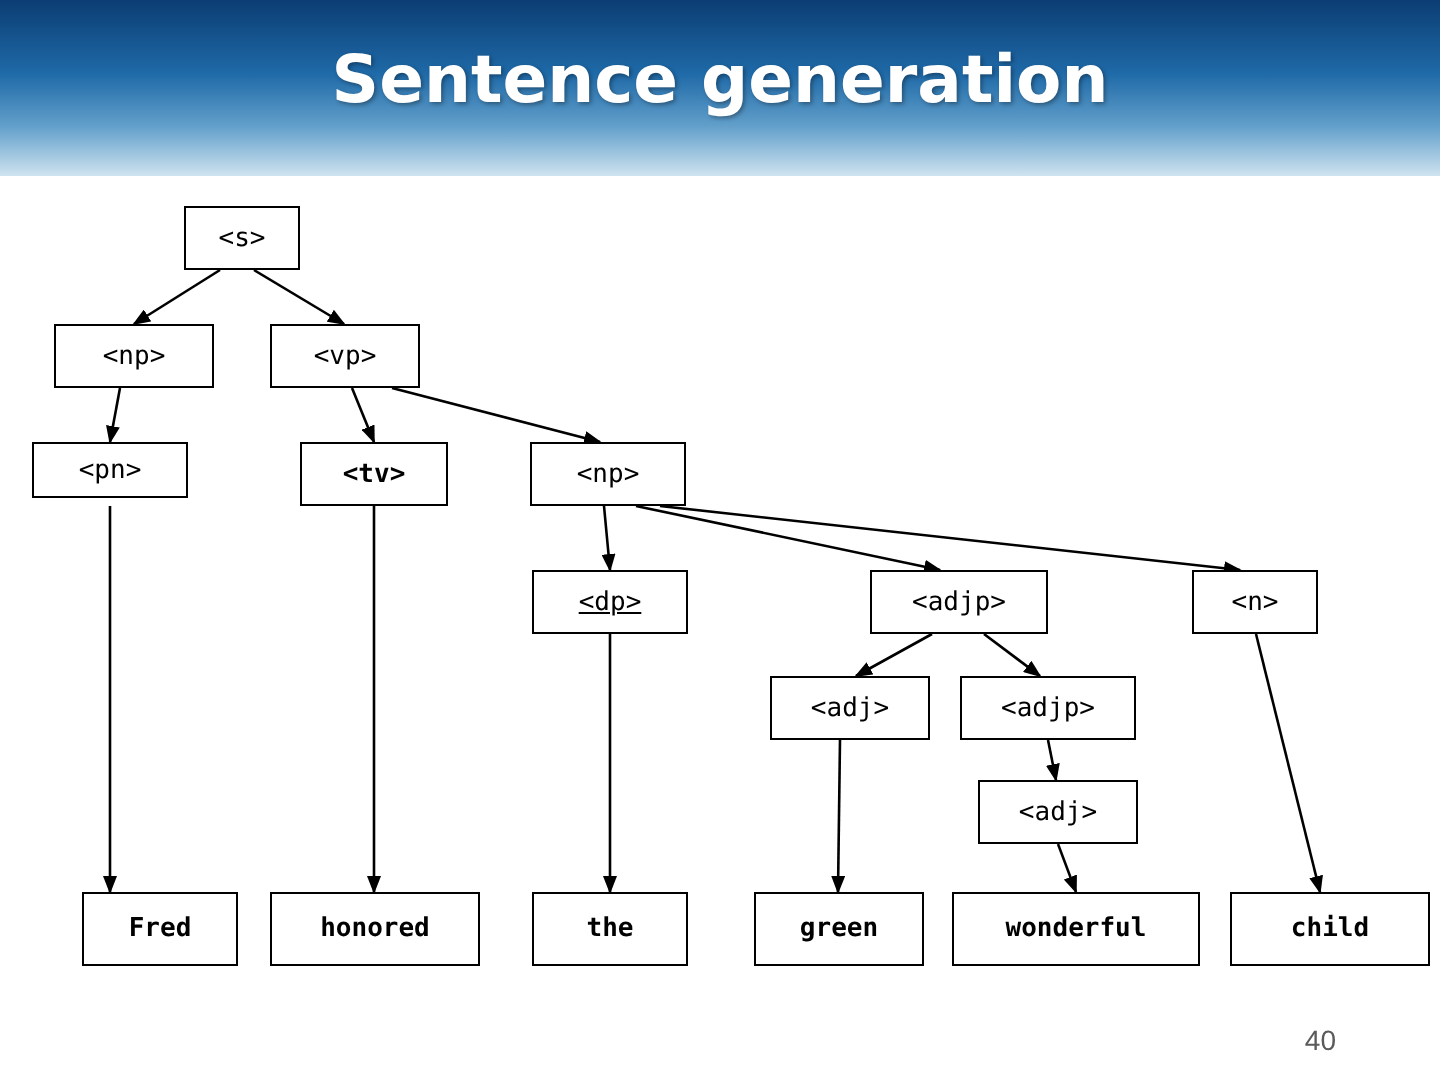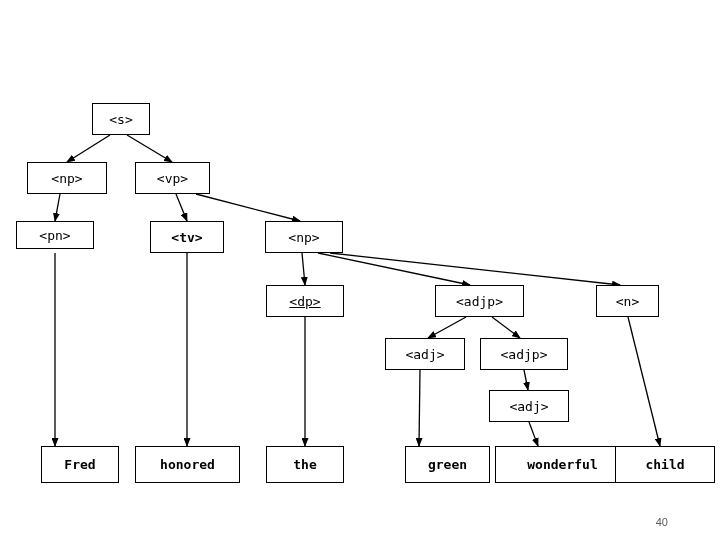--- a/index.html
+++ b/index.html
@@ -73,30 +73,33 @@
     top: 0;
     width: 720px;
     height: 430px;
     z-index: 1;
   }
   
   #slide-number {
     position: absolute;
     right: 52px;
     bottom: 12px;
-    font-size: 11px;
+    font-size: 14px;
     color: #5a5a5a;
     font-family: "Liberation Sans", sans-serif;
   }
 </style>
 </head>
 <body>
 
 <div id="page">
 
+  <div id="header">
+    <div id="header-title">Sentence generation</div>
+  </div>
 
   <div id="tree">
     <svg id="edges" viewBox="0 0 720 430">
       <defs>
         <marker id="arrowhead" markerWidth="9" markerHeight="7" refX="8" refY="3.5" orient="auto" markerUnits="userSpaceOnUse">
           <polygon points="0 0, 9 3.5, 0 7" fill="#000000"></polygon>
         </marker>
       </defs>
       <g id="edge-group" stroke="#000000" stroke-width="1.3" fill="none">
           <line x1="110" y1="47" x2="67" y2="74" marker-end="url(#arrowhead)"></line>
@@ -127,21 +130,21 @@
         <div class="node" style="left: 265px; top: 133px; width: 78px; height: 32px;">&lt;np&gt;</div>
         <div class="node" style="left: 266px; top: 197px; width: 78px; height: 32px; text-decoration: underline;">&lt;dp&gt;</div>
         <div class="node" style="left: 435px; top: 197px; width: 89px; height: 32px;">&lt;adjp&gt;</div>
         <div class="node" style="left: 596px; top: 197px; width: 63px; height: 32px;">&lt;n&gt;</div>
         <div class="node" style="left: 385px; top: 250px; width: 80px; height: 32px;">&lt;adj&gt;</div>
         <div class="node" style="left: 480px; top: 250px; width: 88px; height: 32px;">&lt;adjp&gt;</div>
         <div class="node" style="left: 489px; top: 302px; width: 80px; height: 32px;">&lt;adj&gt;</div>
         <div class="node leaf" style="left: 16px; top: 358px; width: 78px; height: 37px; margin-left: 25px;">Fred</div>
         <div class="node leaf" style="left: 135px; top: 358px; width: 105px; height: 37px;">honored</div>
         <div class="node leaf" style="left: 266px; top: 358px; width: 78px; height: 37px;">the</div>
-        <div class="node leaf" style="left: 377px; top: 358px; width: 85px; height: 37px; margin-left: 28px;">green</div>
-        <div class="node leaf" style="left: 495px; top: 358px; width: 135px; height: 37px;">wonderful</div>
+        <div class="node leaf" style="left: 377px; top: 358px; width: 85px; height: 37px;">green</div>
+        <div class="node leaf" style="left: 476px; top: 358px; width: 124px; height: 37px;">wonderful</div>
         <div class="node leaf" style="left: 615px; top: 358px; width: 100px; height: 37px;">child</div>
       </div>
   </div>
 
   <div id="slide-number">40</div>
 
 </div>
 
 </body></html>

